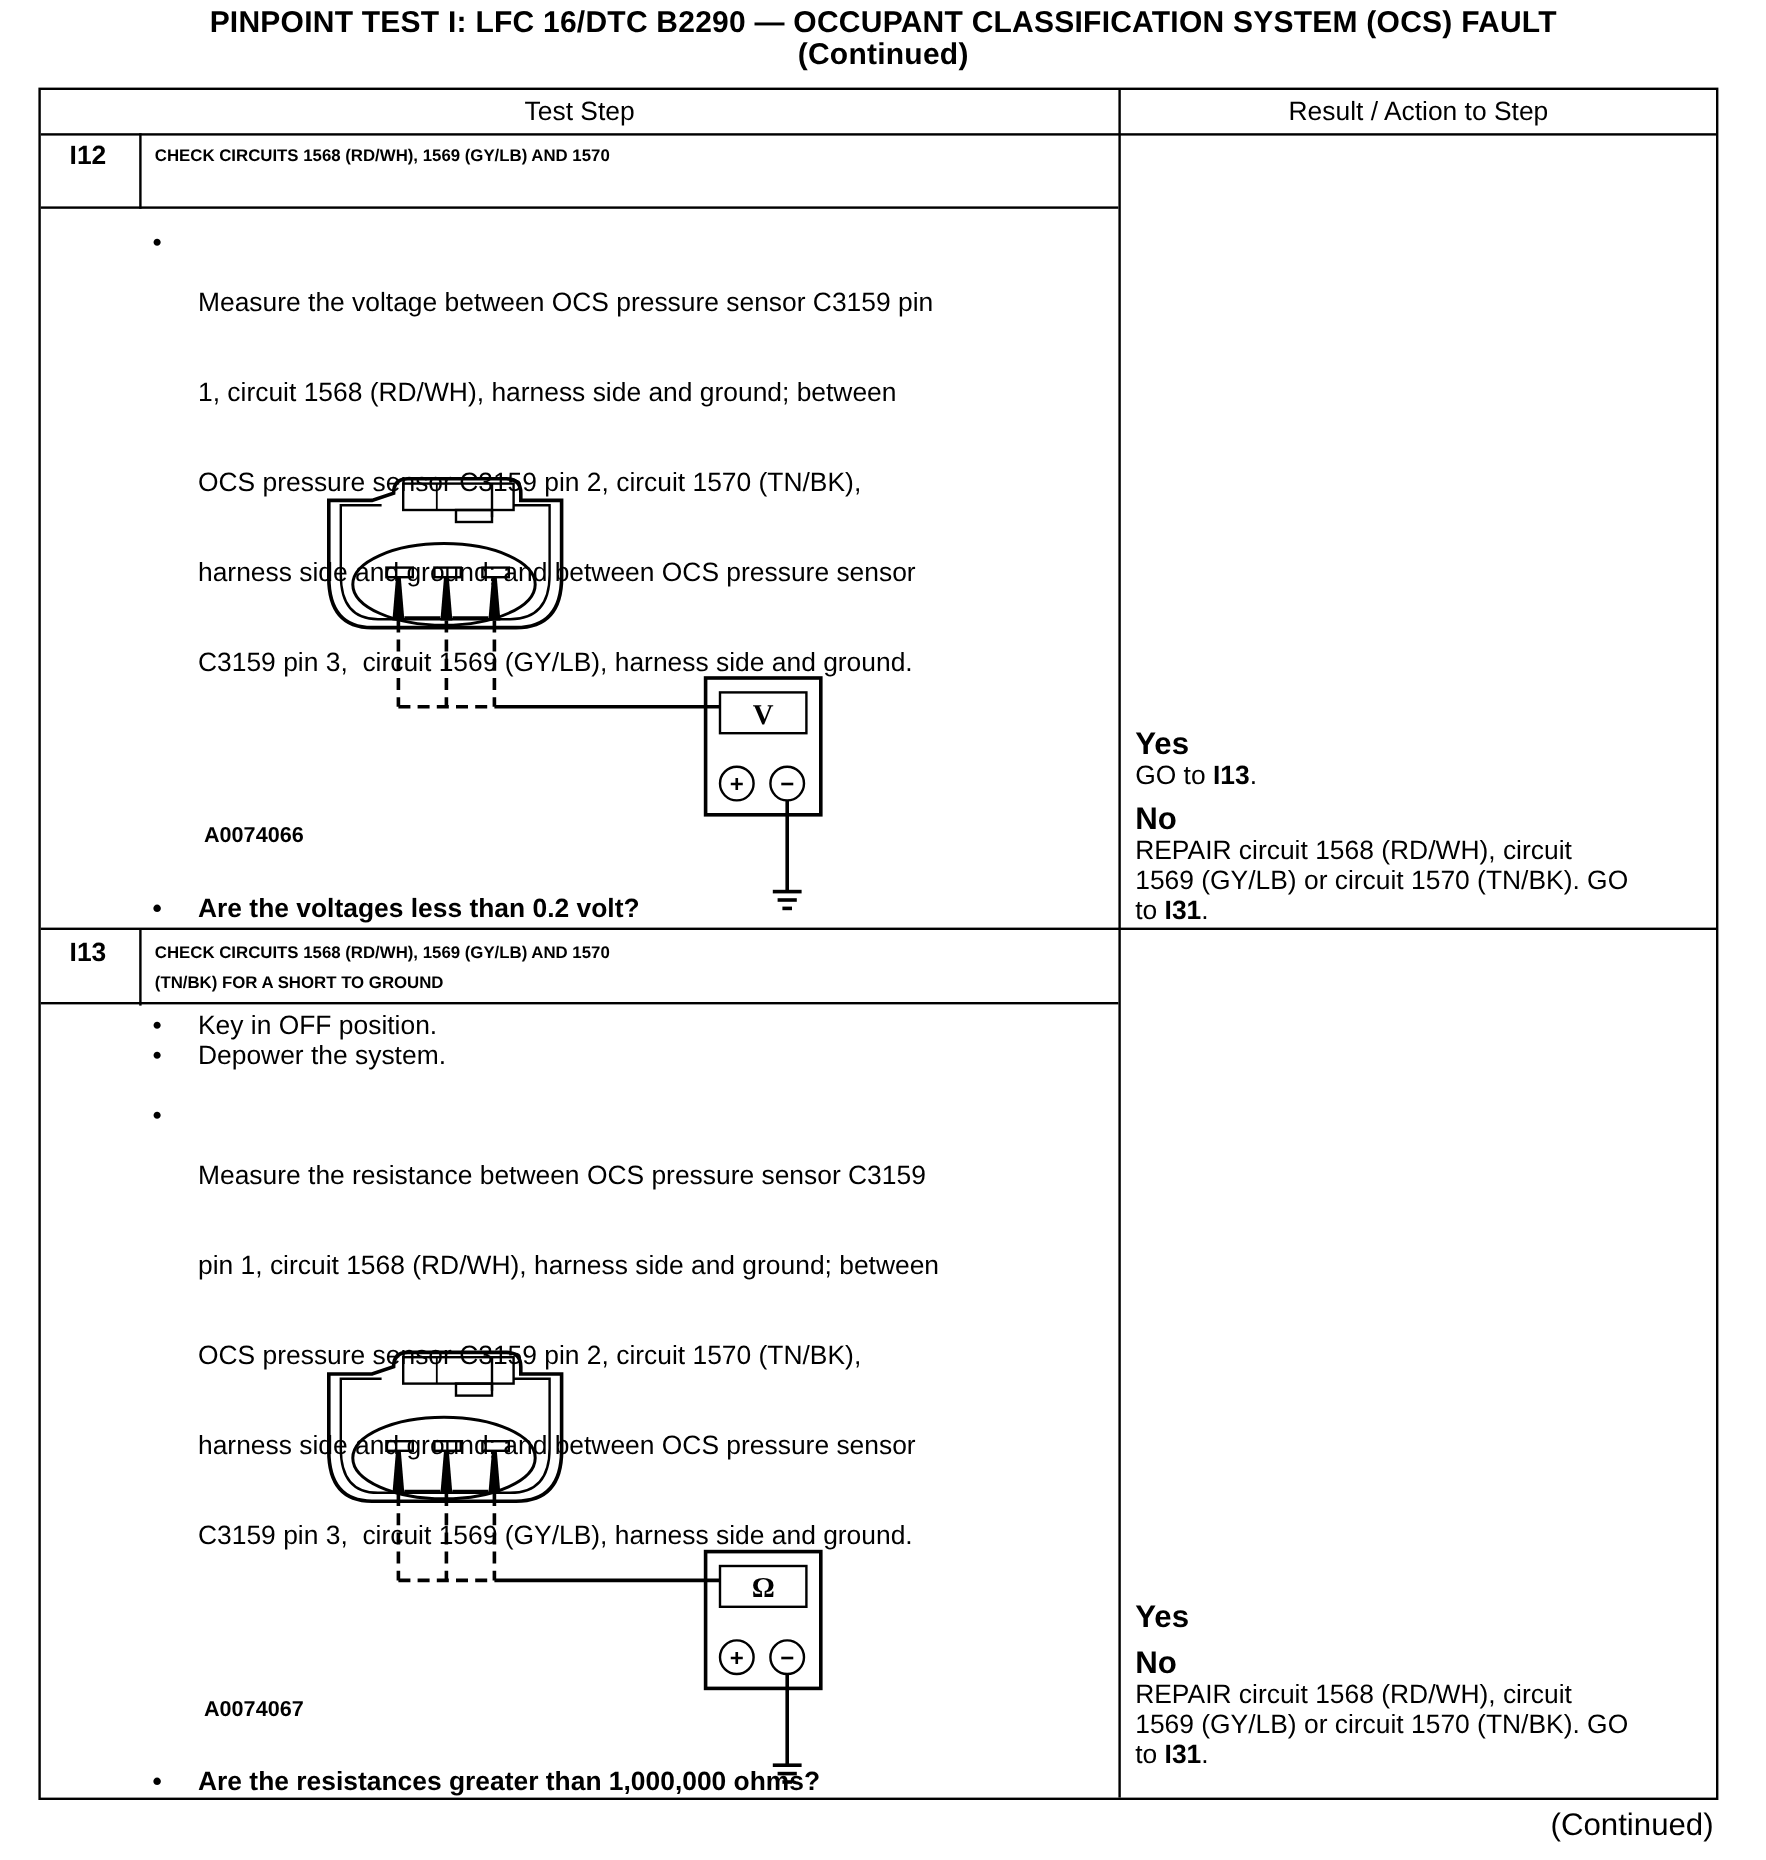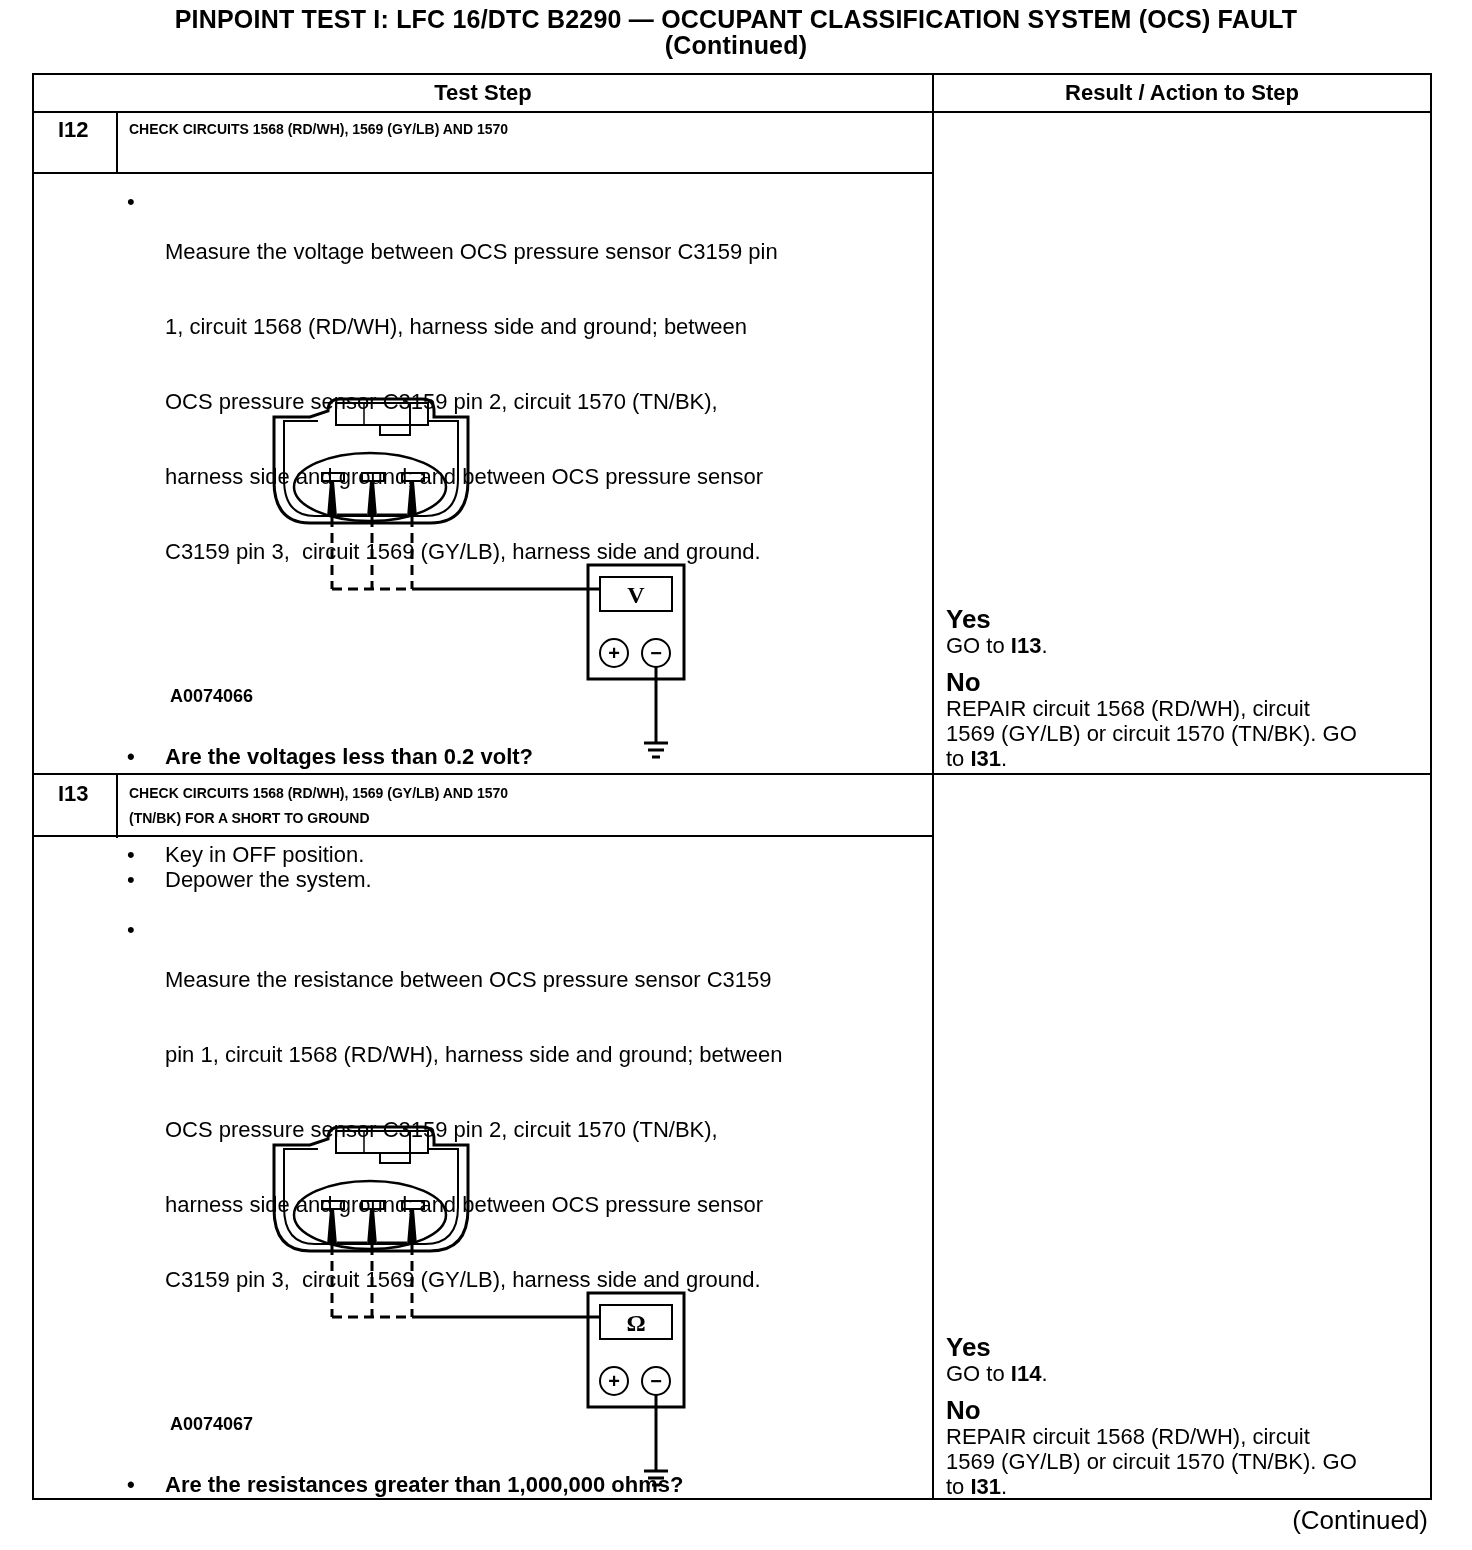--- a/index.html
+++ b/index.html
@@ -9,21 +9,21 @@
   }
   .title {
     position: absolute; left: 0; top: 6px; width: 1472px; text-align: center;
     font-weight: bold; font-size: 25px; line-height: 26px; letter-spacing: 0.2px;
   }
   .tbl {
     position: absolute; left: 32px; top: 73px; width: 1400px; height: 1427px;
     border: 2px solid #000; box-sizing: border-box;
   }
   .hdr-row { position: absolute; left: 0; top: 0; width: 1396px; height: 36px; border-bottom: 2px solid #000; }
-  .hdr-cell { position: absolute; top: 0; height: 52px; line-height: 36px; text-align: center; font-weight: bold; font-size: 22px; }
+  .hdr-cell { position: absolute; top: 0; height: 52px; line-height: 36px; text-align: center; font-weight: normal; font-size: 22px; }
   .vline { position: absolute; background: #000; }
   .hline { position: absolute; background: #000; }
   .stepnum { position: absolute; font-weight: bold; font-size: 22px; }
   .stephead { position: absolute; font-weight: bold; font-size: 14px; line-height: 25px; }
   .bul { position: absolute; font-size: 22px; line-height: 25px; }
   .bul .dot { position: absolute; left: 0; top: 0; }
   .bul .txt { position: absolute; left: 38px; top: 0; white-space: pre; }
   .bold { font-weight: bold; }
   .fig-label { position: absolute; font-weight: bold; font-size: 18px; }
   .res { position: absolute; font-size: 22px; line-height: 25px; }
@@ -203,21 +203,20 @@
     </svg>
     <div class="fig-label" style="left:136px;top:1339px;">A0074067</div>
 
     <div class="bul bold" style="left:93px;top:1397px;">
       <span class="dot">•</span>
       <span class="txt">Are the resistances greater than 1,000,000 ohms?</span>
     </div>
 
     <div class="res" style="left:912px;top:1258px;">
       <div class="yn">Yes</div>
-      <div class="line"><span>GO to </span><b>I14</b><span>.</span></div>
       <div class="yn" style="margin-top:10px;">No</div>
       <div class="line">REPAIR circuit 1568 (RD/WH), circuit</div>
       <div class="line">1569 (GY/LB) or circuit 1570 (TN/BK). GO</div>
       <div class="line"><span>to </span><b>I31</b><span>.</span></div>
     </div>
   </div>
 </div>
 
 <div class="cont">(Continued)</div>
 

